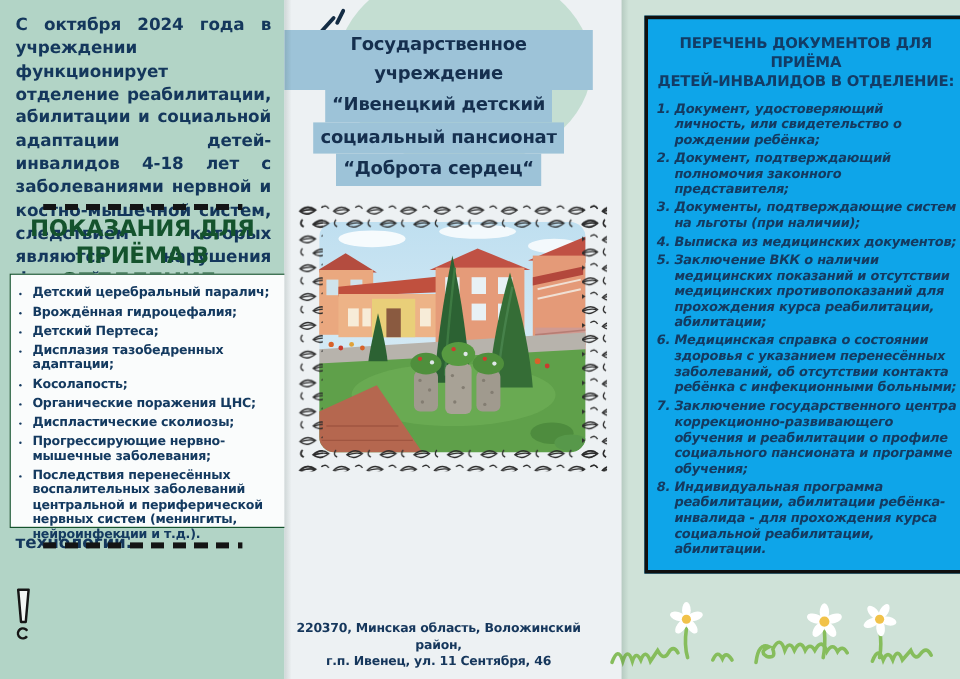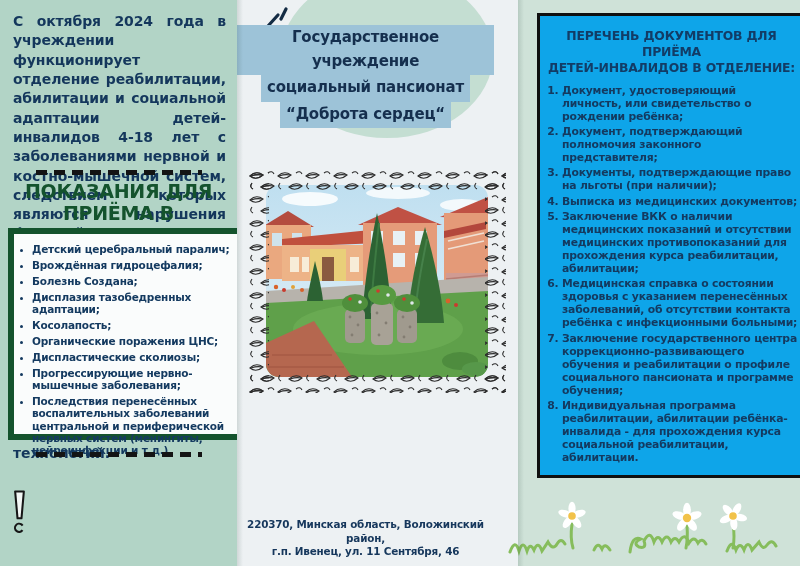--- a/index.html
+++ b/index.html
@@ -28,21 +28,21 @@
     position:absolute;left:36px;width:166px;height:5px;
     background:repeating-linear-gradient(90deg,#141414 0 11px,transparent 11px 18px);
   }
   .dash-top{top:170px;} .dash-bottom{top:452px;}
   .left-heading{
     position:absolute;left:0;right:0;top:181px;text-align:center;
     font-size:19px;font-weight:800;color:#14532d;line-height:1.15;letter-spacing:-.3px;
   }
   .indications-box{
     position:absolute;left:8px;top:228px;width:239px;height:212px;
-    background:#fafcfc;border:6px solid #14532d;padding:9px 5px 4px 3px;
+    background:#fafcfc;border:1px solid #14532d;padding:9px 5px 4px 3px;
   }
   .indications-box ul{margin:0;padding-left:15px;list-style:disc;}
   .indications-box li{
     font-size:10.5px;font-weight:700;color:#143a60;line-height:1.18;
     margin-bottom:3.5px;letter-spacing:-.2px;
   }
   .indications-box li::marker{color:#143a60;font-size:9px;}
   .note{position:absolute;left:10px;top:483px;width:221px;display:flex;gap:8px;}
   .note .exicon{width:19px;height:58px;flex:none;}
   .note-text{
@@ -70,21 +70,21 @@
 
   
   .doc-box{
     position:absolute;left:19px;top:13px;width:272px;height:465px;
     background:#0ea5e9;border:3.5px solid #101010;padding:12px 8px 6px 5px;
   }
   .doc-title{
     text-align:center;font-size:12.4px;font-weight:800;color:#123c66;
     line-height:1.28;letter-spacing:-.2px;
   }
-  .doc-box ol{margin:9px 0 0;padding-left:17px;}
+  .doc-box ol{margin:9px 0 0;padding-left:17px;font-style:italic;}
   .doc-box li{
     font-size:10.8px;font-weight:700;color:#143a60;line-height:1.2;
     margin-bottom:2.5px;letter-spacing:-.2px;
   }
   .flowers{position:absolute;left:-16px;bottom:0;width:300px;height:74px;}
 </style>
 </head>
 <body>
 
 <div class="page">
@@ -99,21 +99,21 @@
 
     <div class="left-heading">
       <div>ПОКАЗАНИЯ ДЛЯ</div>
       <div>ПРИЁМА В ОТДЕЛЕНИЕ:</div>
     </div>
 
     <div class="indications-box">
       <ul>
         <li>Детский церебральный паралич;</li>
         <li>Врождённая гидроцефалия;</li>
-        <li>Болезнь Создана;</li>
+        <li>Детский Пертеса;</li>
         <li>Дисплазия тазобедренных адаптации;</li>
         <li>Косолапость;</li>
         <li>Органические поражения ЦНС;</li>
         <li>Диспластические сколиозы;</li>
         <li>Прогрессирующие нервно-мышечные заболевания;</li>
         <li>Последствия перенесённых воспалительных заболеваний центральной и периферической нервных систем (менингиты, нейроинфекции и т.д.).</li>
       </ul>
     </div>
 
     <div class="dashline dash-bottom"></div>
@@ -131,20 +131,21 @@
 
     <svg class="sparkle" viewBox="0 0 26 24">
       <g stroke="#142c44" stroke-width="3.2" stroke-linecap="round" fill="none">
         <path d="M3 20 L13 9"></path>
         <path d="M16 13 L21 3"></path>
       </g>
     </svg>
 
     <div class="title-block">
       <div class="tline"><span>Государственное учреждение</span></div>
+      <div class="tline"><span>“Ивенецкий детский</span></div>
       <div class="tline"><span>социальный пансионат</span></div>
       <div class="tline"><span>“Доброта сердец“</span></div>
     </div>
 
     <svg class="photo-frame" viewBox="0 0 258 224">
       <defs>
         <pattern id="leafpat" width="28" height="24" patternUnits="userSpaceOnUse">
           <g fill="none" stroke="#2b2b2b" stroke-width="1.1">
             <path d="M2 7 Q8 1 15 6 Q8 12 2 7 Z"></path>
             <path d="M3 7 Q9 5 14 6"></path>
@@ -269,21 +270,21 @@
 
   <div class="panel panel-right">
     <div class="doc-box">
       <div class="doc-title">
         <div>ПЕРЕЧЕНЬ ДОКУМЕНТОВ ДЛЯ ПРИЁМА</div>
         <div>ДЕТЕЙ-ИНВАЛИДОВ В ОТДЕЛЕНИЕ:</div>
       </div>
       <ol>
         <li>Документ, удостоверяющий личность, или свидетельство о рождении ребёнка;</li>
         <li>Документ, подтверждающий полномочия законного представителя;</li>
-        <li>Документы, подтверждающие право на льготы (при наличии);</li>
+        <li>Документы, подтверждающие систем на льготы (при наличии);</li>
         <li>Выписка из медицинских документов;</li>
         <li>Заключение ВКК о наличии медицинских показаний и отсутствии медицинских противопоказаний для прохождения курса реабилитации, абилитации;</li>
         <li>Медицинская справка о состоянии здоровья с указанием перенесённых заболеваний, об отсутствии контакта ребёнка с инфекционными больными;</li>
         <li>Заключение государственного центра коррекционно-развивающего обучения и реабилитации о профиле социального пансионата и программе обучения;</li>
         <li>Индивидуальная программа реабилитации, абилитации ребёнка-инвалида - для прохождения курса социальной реабилитации, абилитации.</li>
       </ol>
     </div>
 
     <svg class="flowers" viewBox="0 0 300 74">
       <g stroke="#86bd5c" stroke-width="3" fill="none" stroke-linecap="round">

